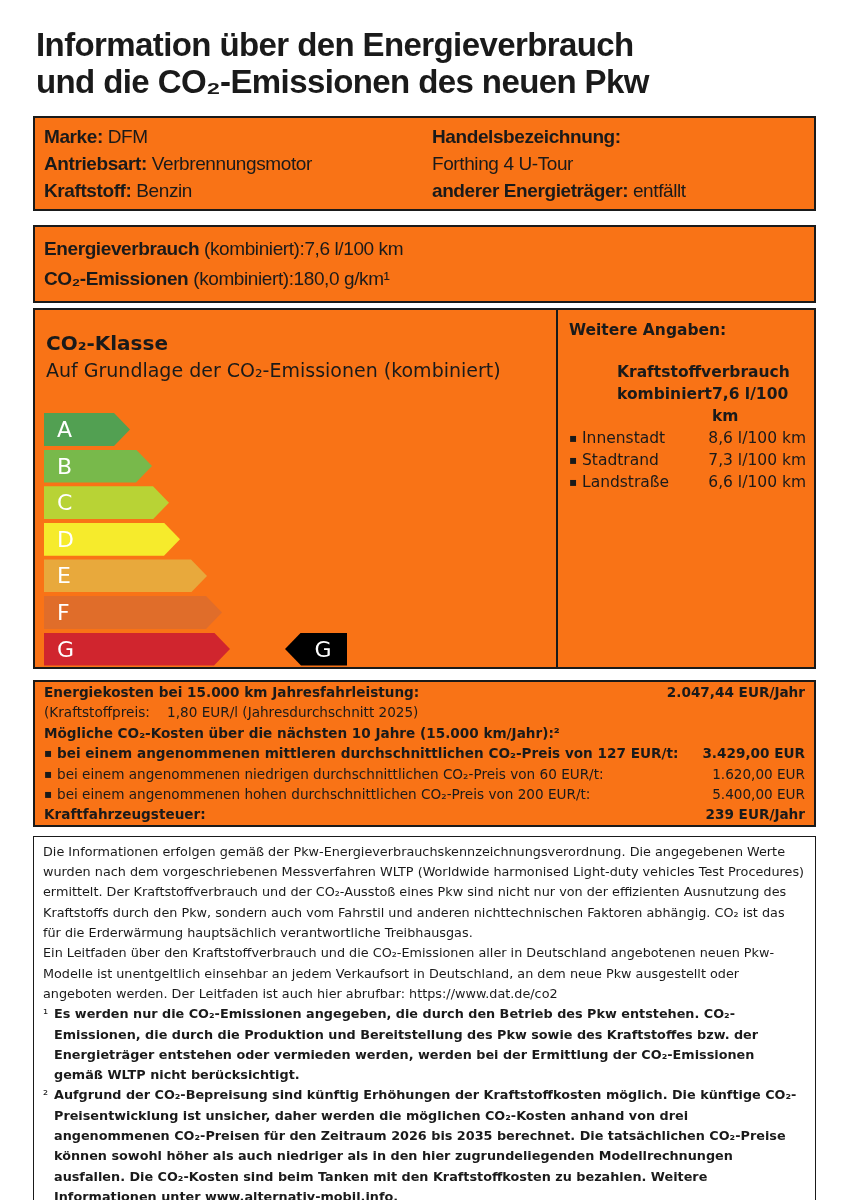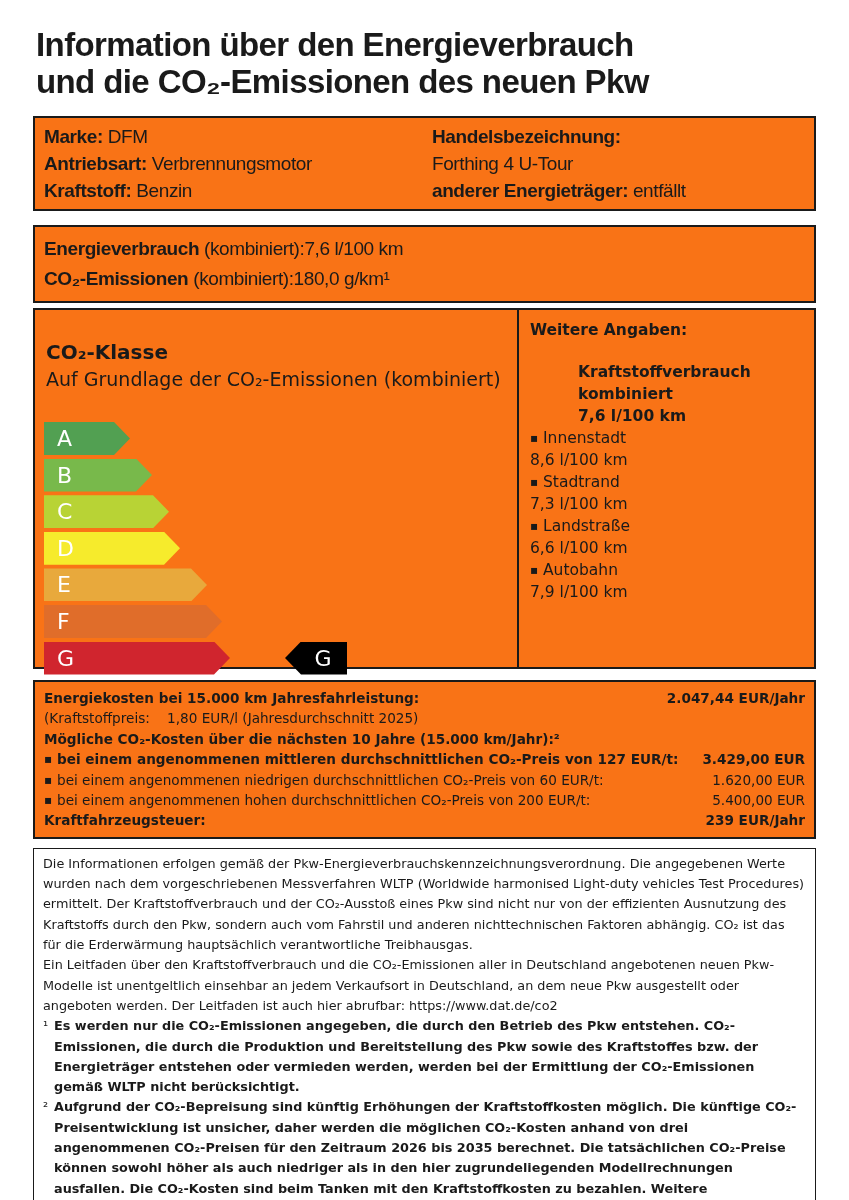--- a/index.html
+++ b/index.html
@@ -25,45 +25,45 @@
   .vehicle .col-r { flex:1; }
   .lbl { font-weight:bold; }
   .val { font-weight:normal; }
 
   
   .consumption { margin-bottom:5px; padding:7px 9px; font-size:19px; line-height:30px; }
   .consumption .row { display:flex; justify-content:flex-start; }
 
   
   .co2box { height:361px; display:flex; margin-bottom:11px; }
-  .co2-left { width:482px; position:relative; padding:28px 0 0 11px; }
+  .co2-left { width:521px; position:relative; padding:19px 0 0 11px; }
   .co2-left h2 { font-size:20px; line-height:28px; font-weight:bold; }
   .co2-left .sub { font-size:19px; line-height:26px; font-weight:normal; }
   .arrows { margin-top:30px; margin-left:-2px; }
   .arrow-row { height:33px; margin-bottom:3.6px; display:flex; }
   .arrow {
     height:33px; color:#fff; font-size:22px; line-height:33px;
     padding-left:13px;
     clip-path:polygon(0 0, calc(100% - 16px) 0, 100% 50%, calc(100% - 16px) 100%, 0 100%);
   }
   .aw-a{width:86px;}  .aw-b{width:108px;} .aw-c{width:125px;} .aw-d{width:136px;}
   .aw-e{width:163px;} .aw-f{width:178px;} .aw-g{width:186px;}
   .marker {
     margin-left:55px; width:62px; height:33px; background:#000;
     color:#fff; font-size:22px; line-height:33px; text-align:center; padding-left:14px;
     clip-path:polygon(16px 0, 100% 0, 100% 100%, 16px 100%, 0 50%);
   }
   .co2-right { flex:1; border-left:2px solid #1a1a1a; padding:9px 8px 0 11px; font-size:15.5px; line-height:22px; }
   .co2-right .panel-title { font-weight:bold; margin-bottom:20px; }
-  .co2-right .row { display:flex; justify-content:space-between;flex-direction:column; }
+  .co2-right .row { display:flex; justify-content:space-between; }
   .co2-right .b { font-weight:bold;margin-left:48px; }
   .bullet { display:inline-block; width:13px; font-size:12px; vertical-align:1px; }
 
   
-  .costs { margin-bottom:9px; padding:6px 9px; font-size:13.6px; line-height:20.4px; }
+  .costs { margin-bottom:9px; padding:0 9px; font-size:13.6px; line-height:20.4px; }
   .costs .row { display:flex; justify-content:space-between; }
   .costs .rv { white-space:nowrap; font-weight:normal; }
   .costs .bold, .costs .bold .rv { font-weight:bold; }
   .costs .pre { white-space:pre-wrap; }
 
   
   .fineprint { border:1.5px solid #1a1a1a; padding:5px 10px 0 9px; font-size:12.8px; line-height:20.3px; }
   .fineprint .fnote { display:flex; }
   .fineprint .fnote .fm { width:11px; flex:0 0 11px; font-size:12.8px; }
   .fineprint .fnote .ft { flex:1;font-weight:bold; }
@@ -159,24 +159,20 @@
         <span>8,6 l/100 km</span>
       </div>
       <div class="row">
         <span><span class="bullet">▪</span><span>Stadtrand</span></span>
         <span>7,3 l/100 km</span>
       </div>
       <div class="row">
         <span><span class="bullet">▪</span><span>Landstraße</span></span>
         <span>6,6 l/100 km</span>
       </div>
-      <div class="row">
-        <span><span class="bullet">▪</span><span>Autobahn</span></span>
-        <span>7,9 l/100 km</span>
-      </div>
     </div>
   </div>
 
   <div class="box costs">
     <div class="row bold">
       <span>Energiekosten bei 15.000 km Jahresfahrleistung:</span>
       <span class="rv">2.047,44 EUR/Jahr</span>
     </div>
     <div class="pre">(Kraftstoffpreis:    1,80 EUR/l (Jahresdurchschnitt 2025)</div>
     <div class="bold">Mögliche CO₂-Kosten über die nächsten 10 Jahre (15.000 km/Jahr):²</div>

